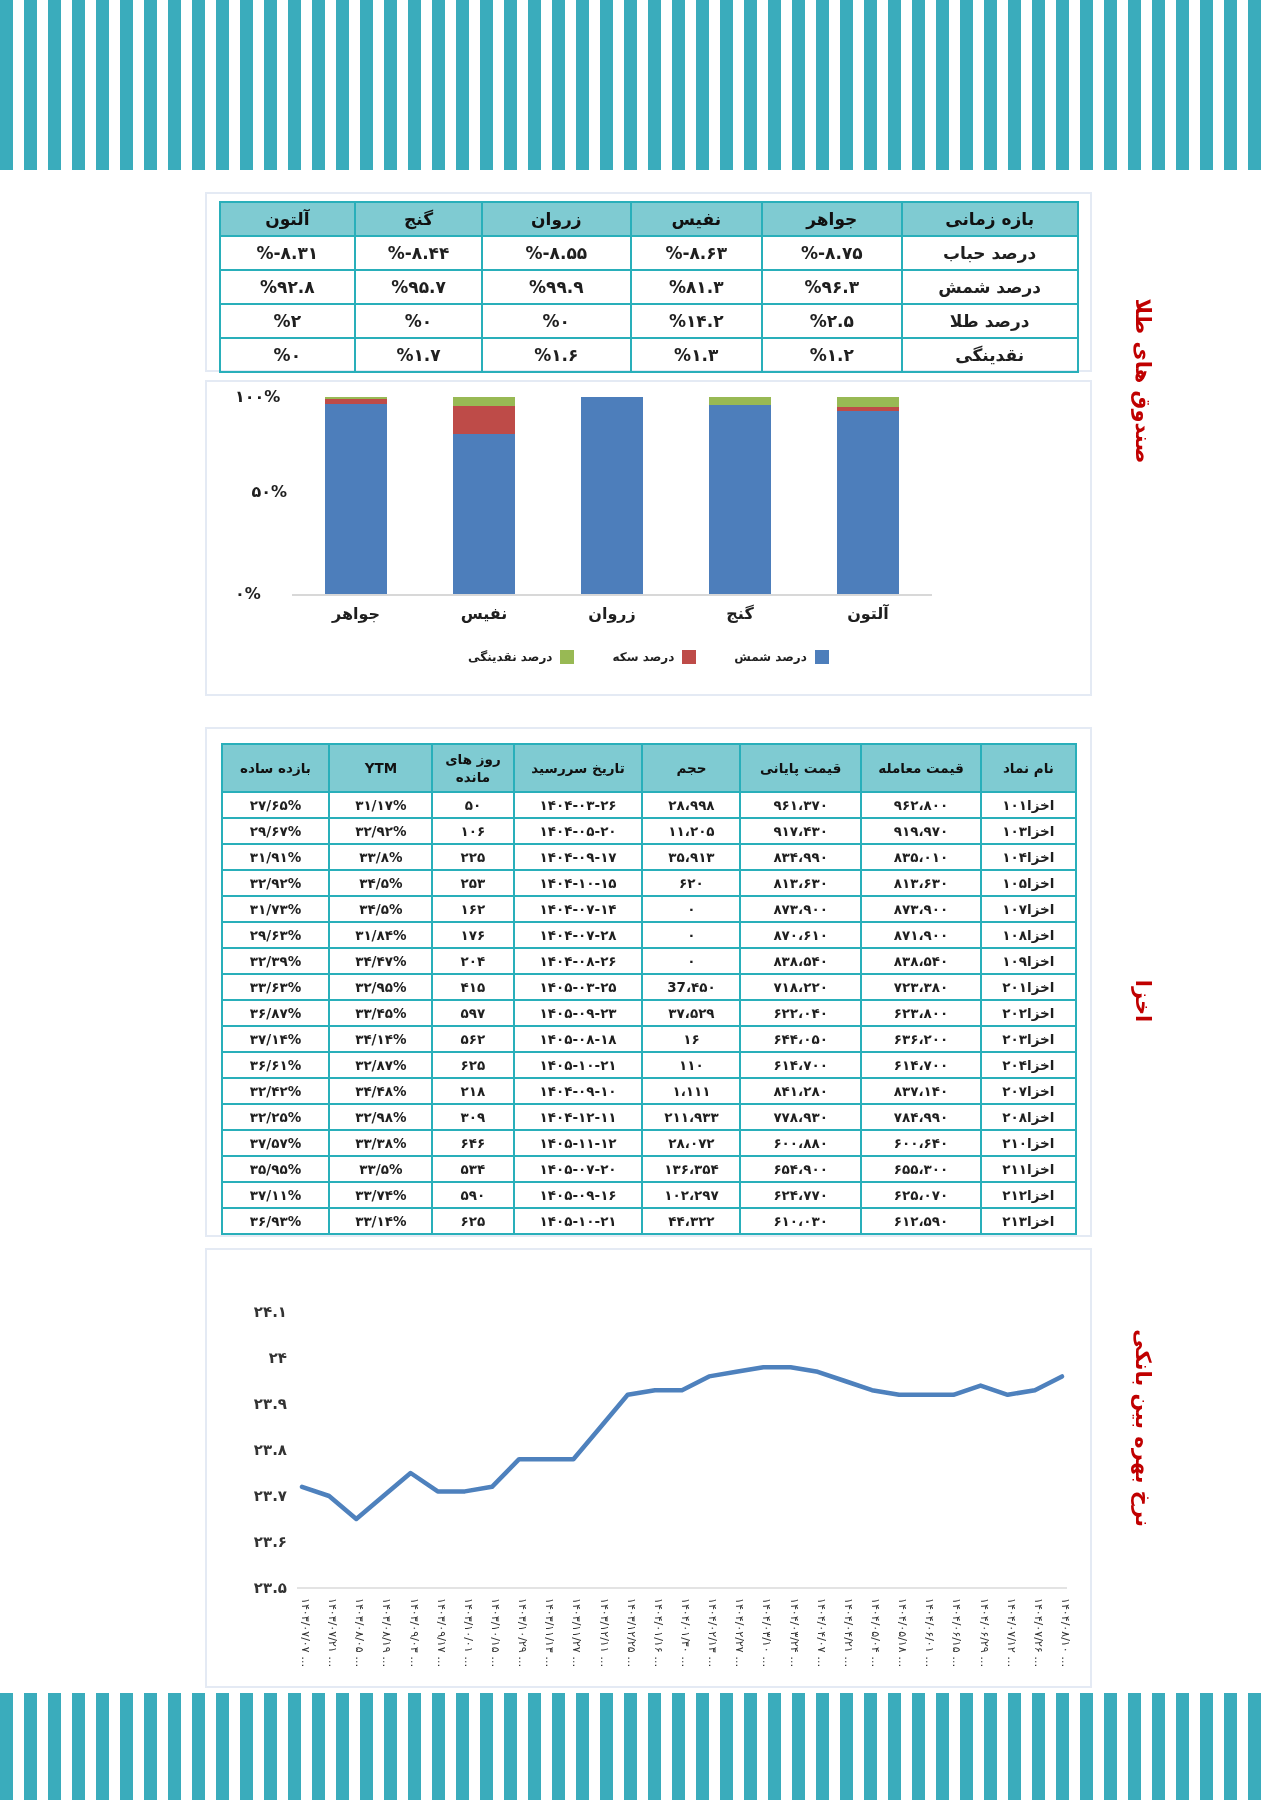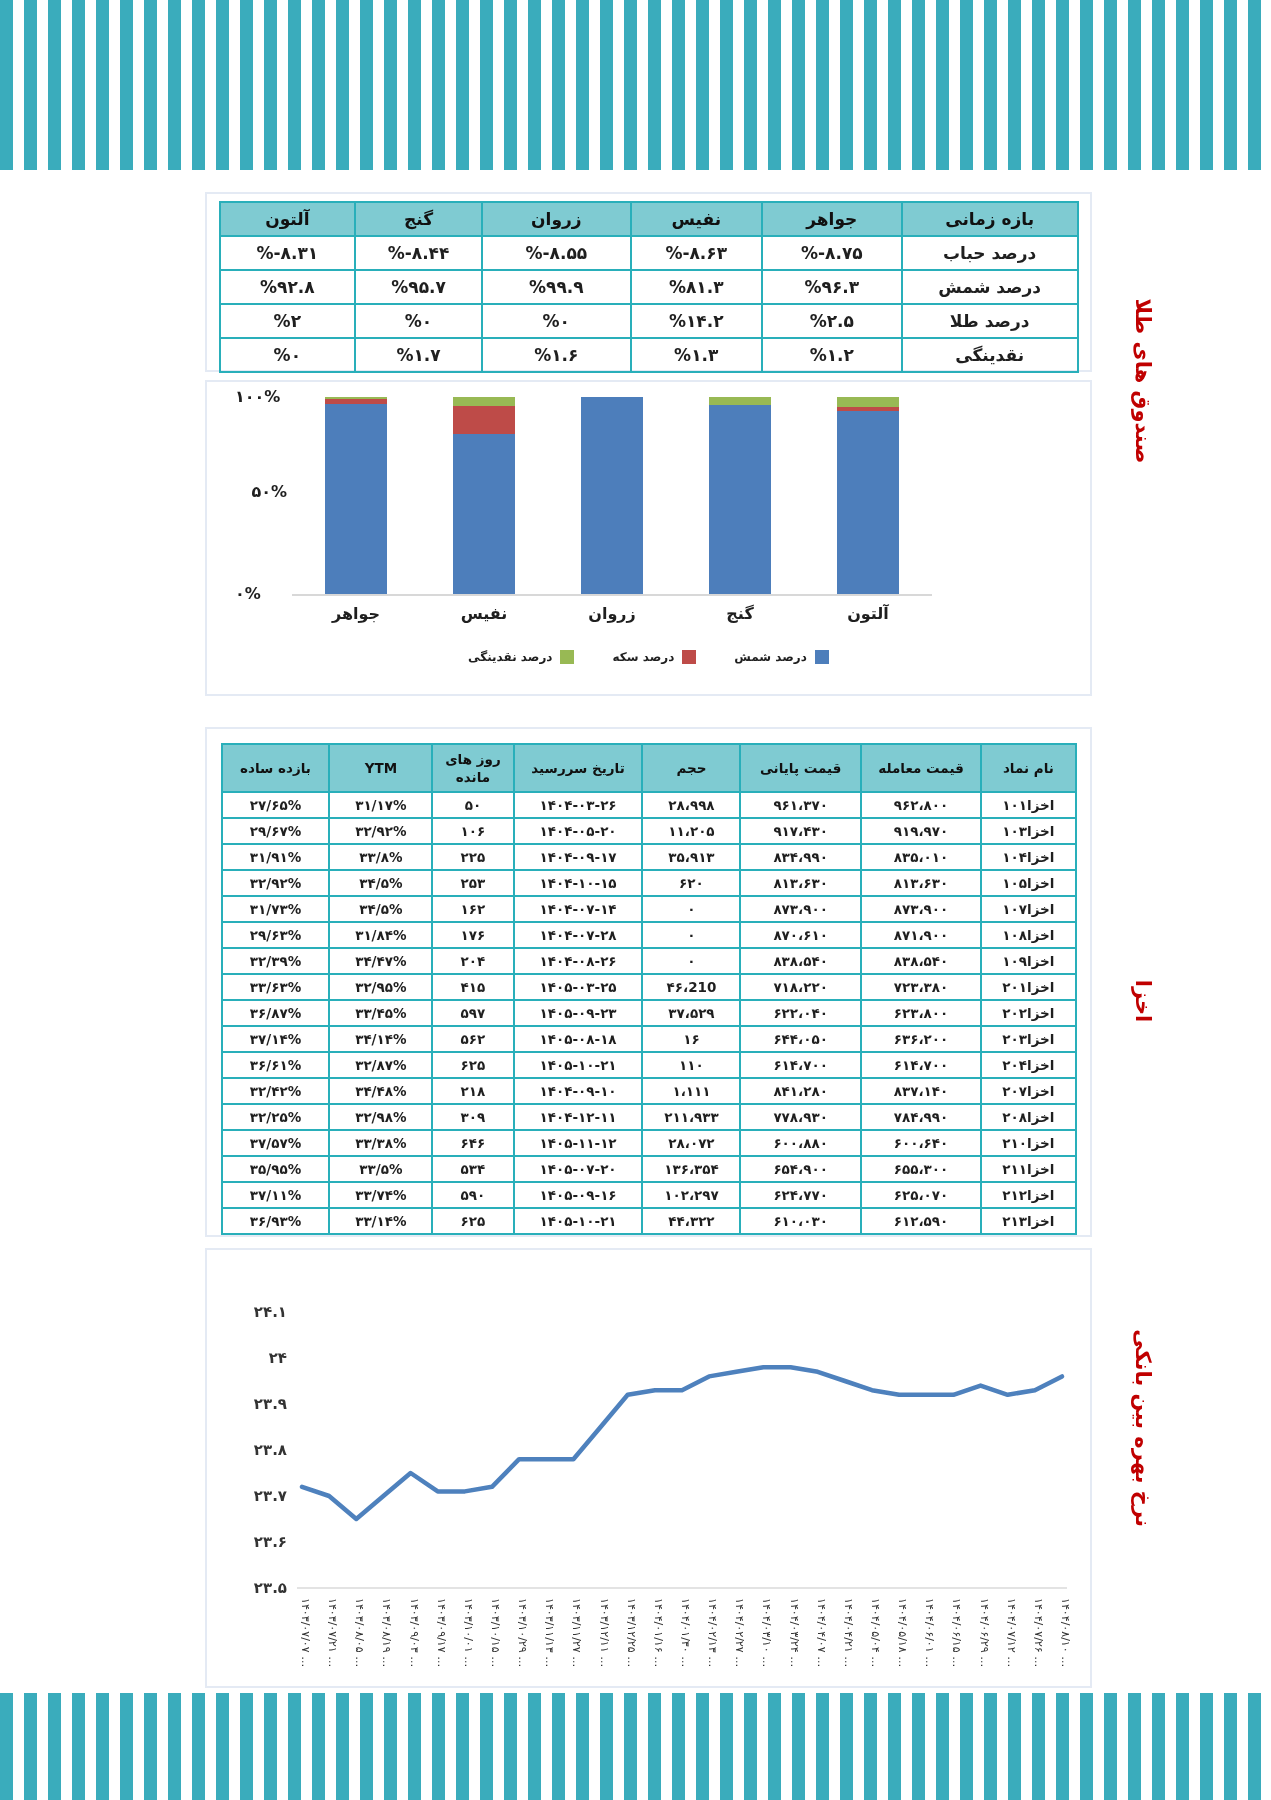--- a/index.html
+++ b/index.html
@@ -273,21 +273,21 @@
           <td>۰</td>
           <td>۱۴۰۴-۰۸-۲۶</td>
           <td>۲۰۴</td>
           <td>۳۴/۴۷%</td>
           <td>۳۲/۳۹%</td>
         </tr>
         <tr>
           <td class="sym">اخزا۲۰۱</td>
           <td>۷۲۳،۳۸۰</td>
           <td>۷۱۸،۲۲۰</td>
-          <td>۴۶،210</td>
+          <td>37،۴۵۰</td>
           <td>۱۴۰۵-۰۳-۲۵</td>
           <td>۴۱۵</td>
           <td>۳۲/۹۵%</td>
           <td>۳۳/۶۳%</td>
         </tr>
         <tr>
           <td class="sym">اخزا۲۰۲</td>
           <td>۶۲۳،۸۰۰</td>
           <td>۶۲۲،۰۴۰</td>
           <td>۳۷،۵۲۹</td>

